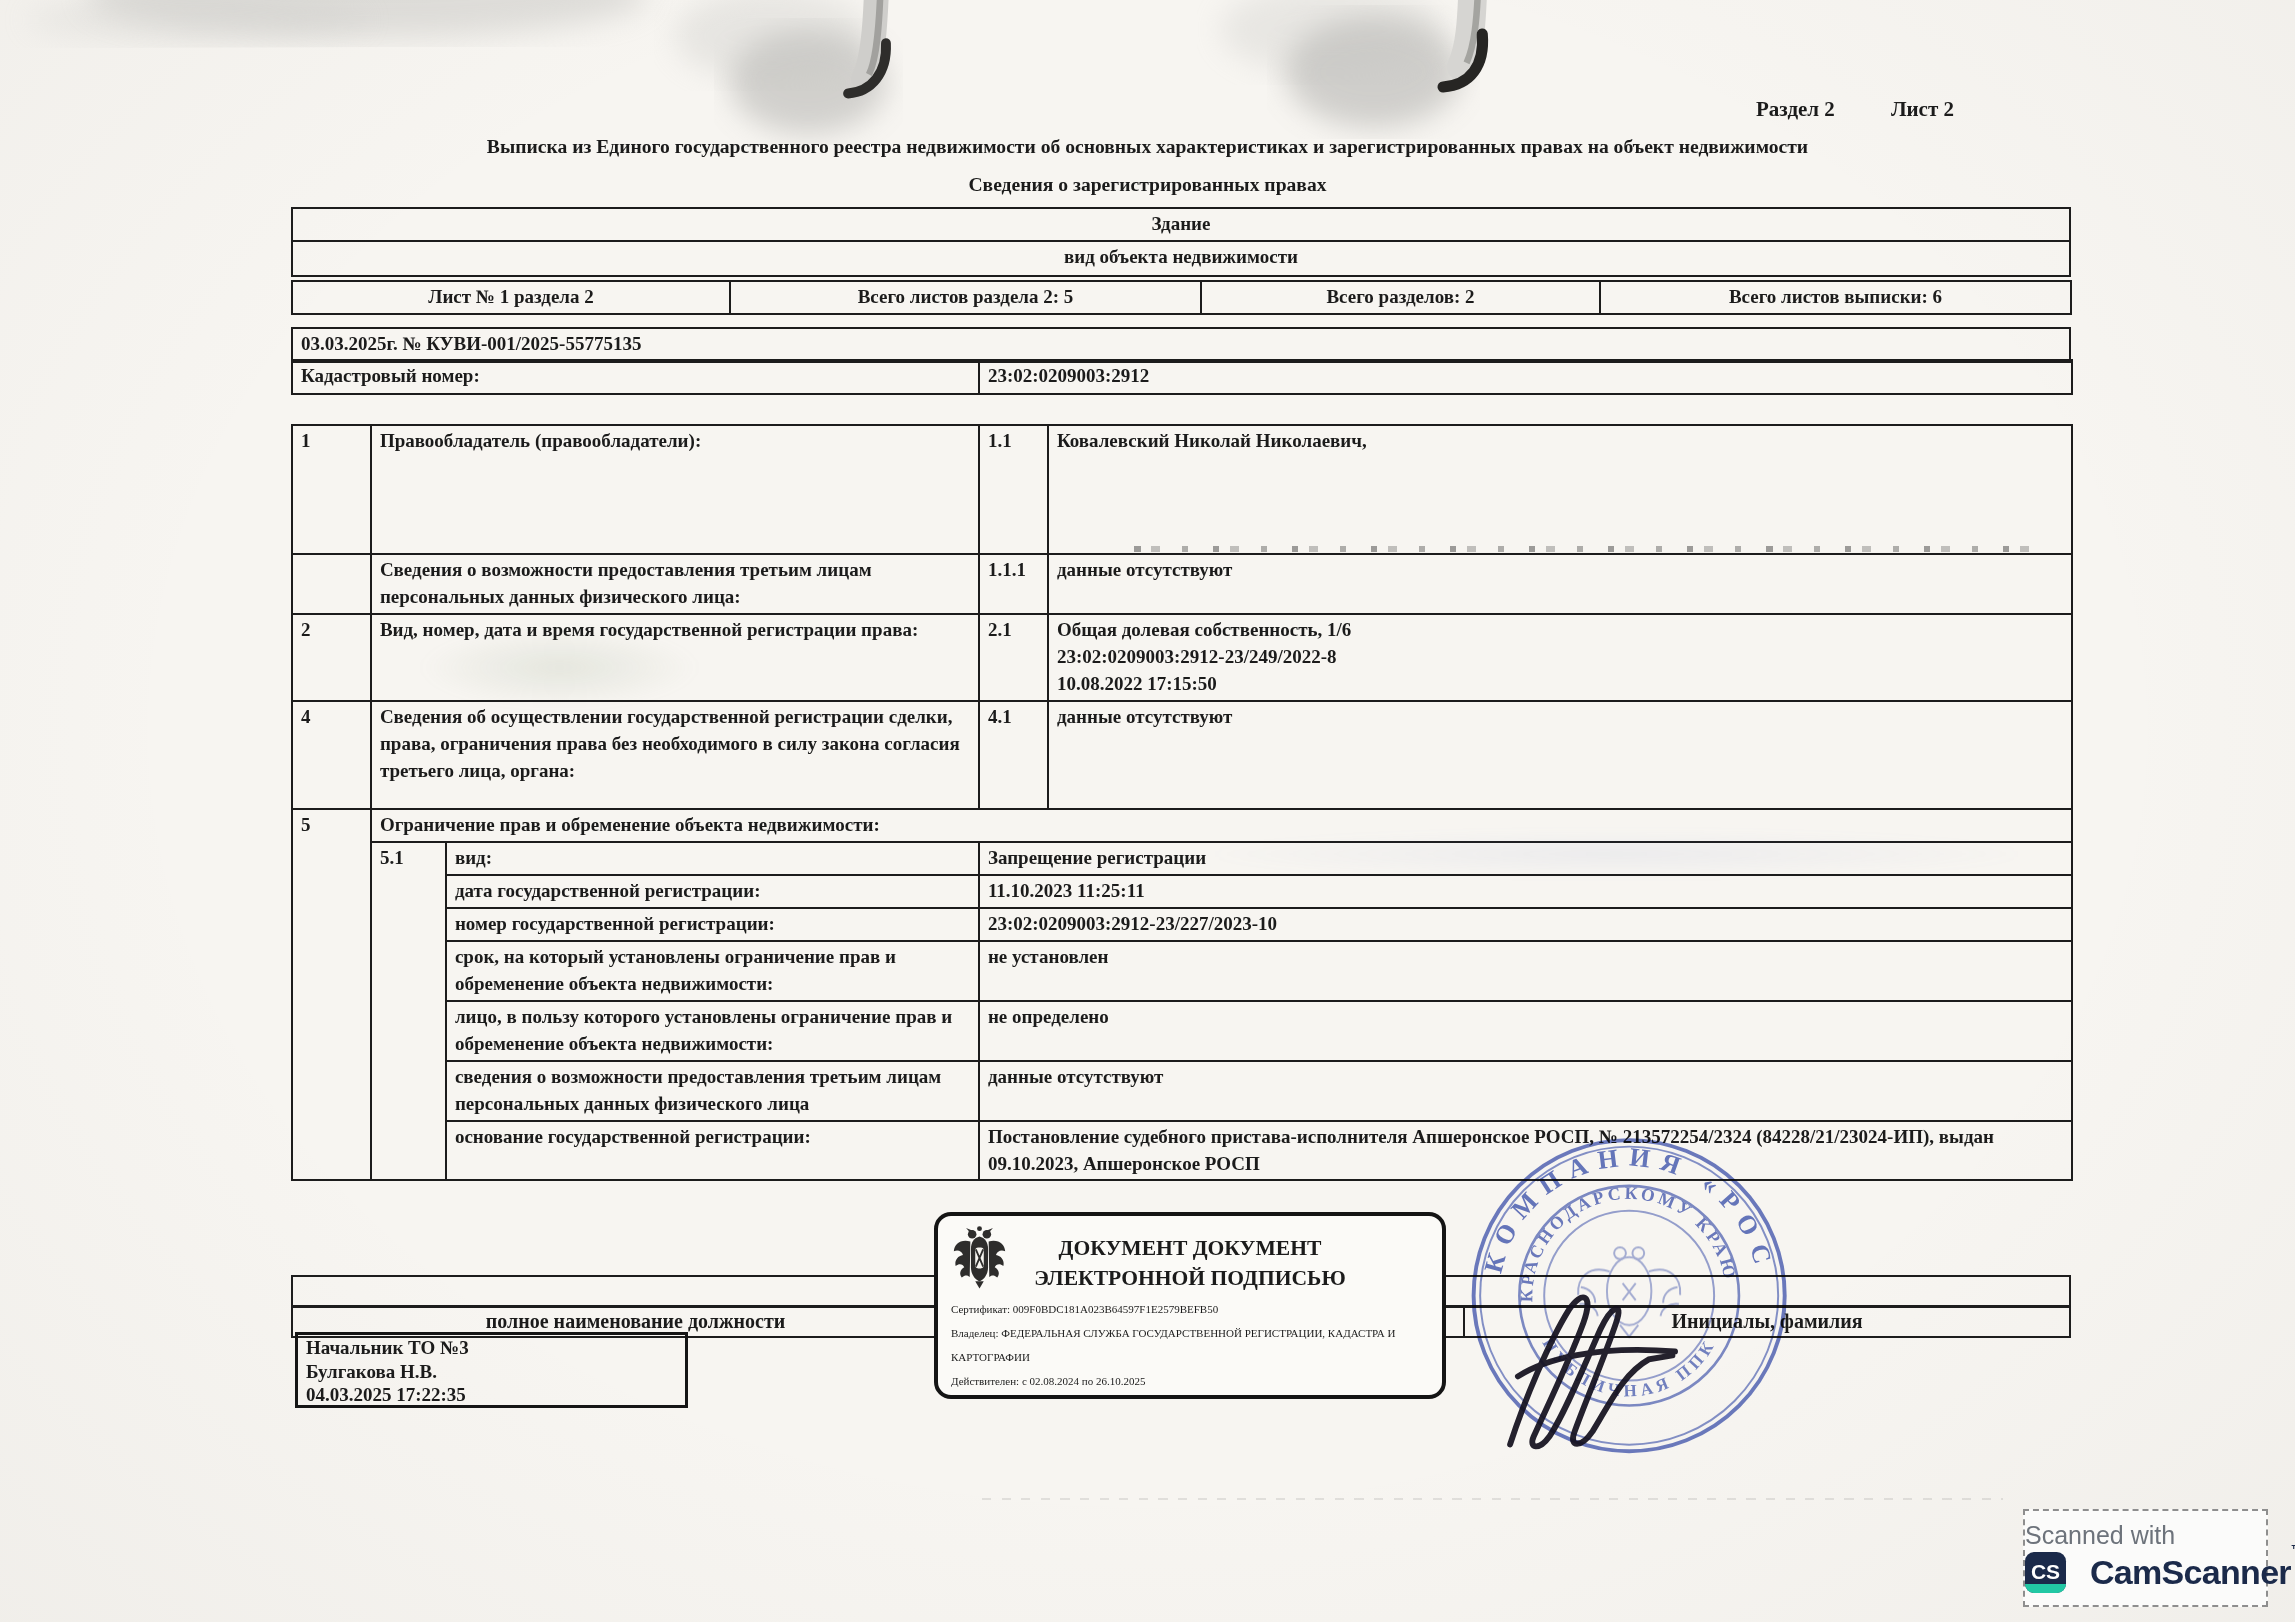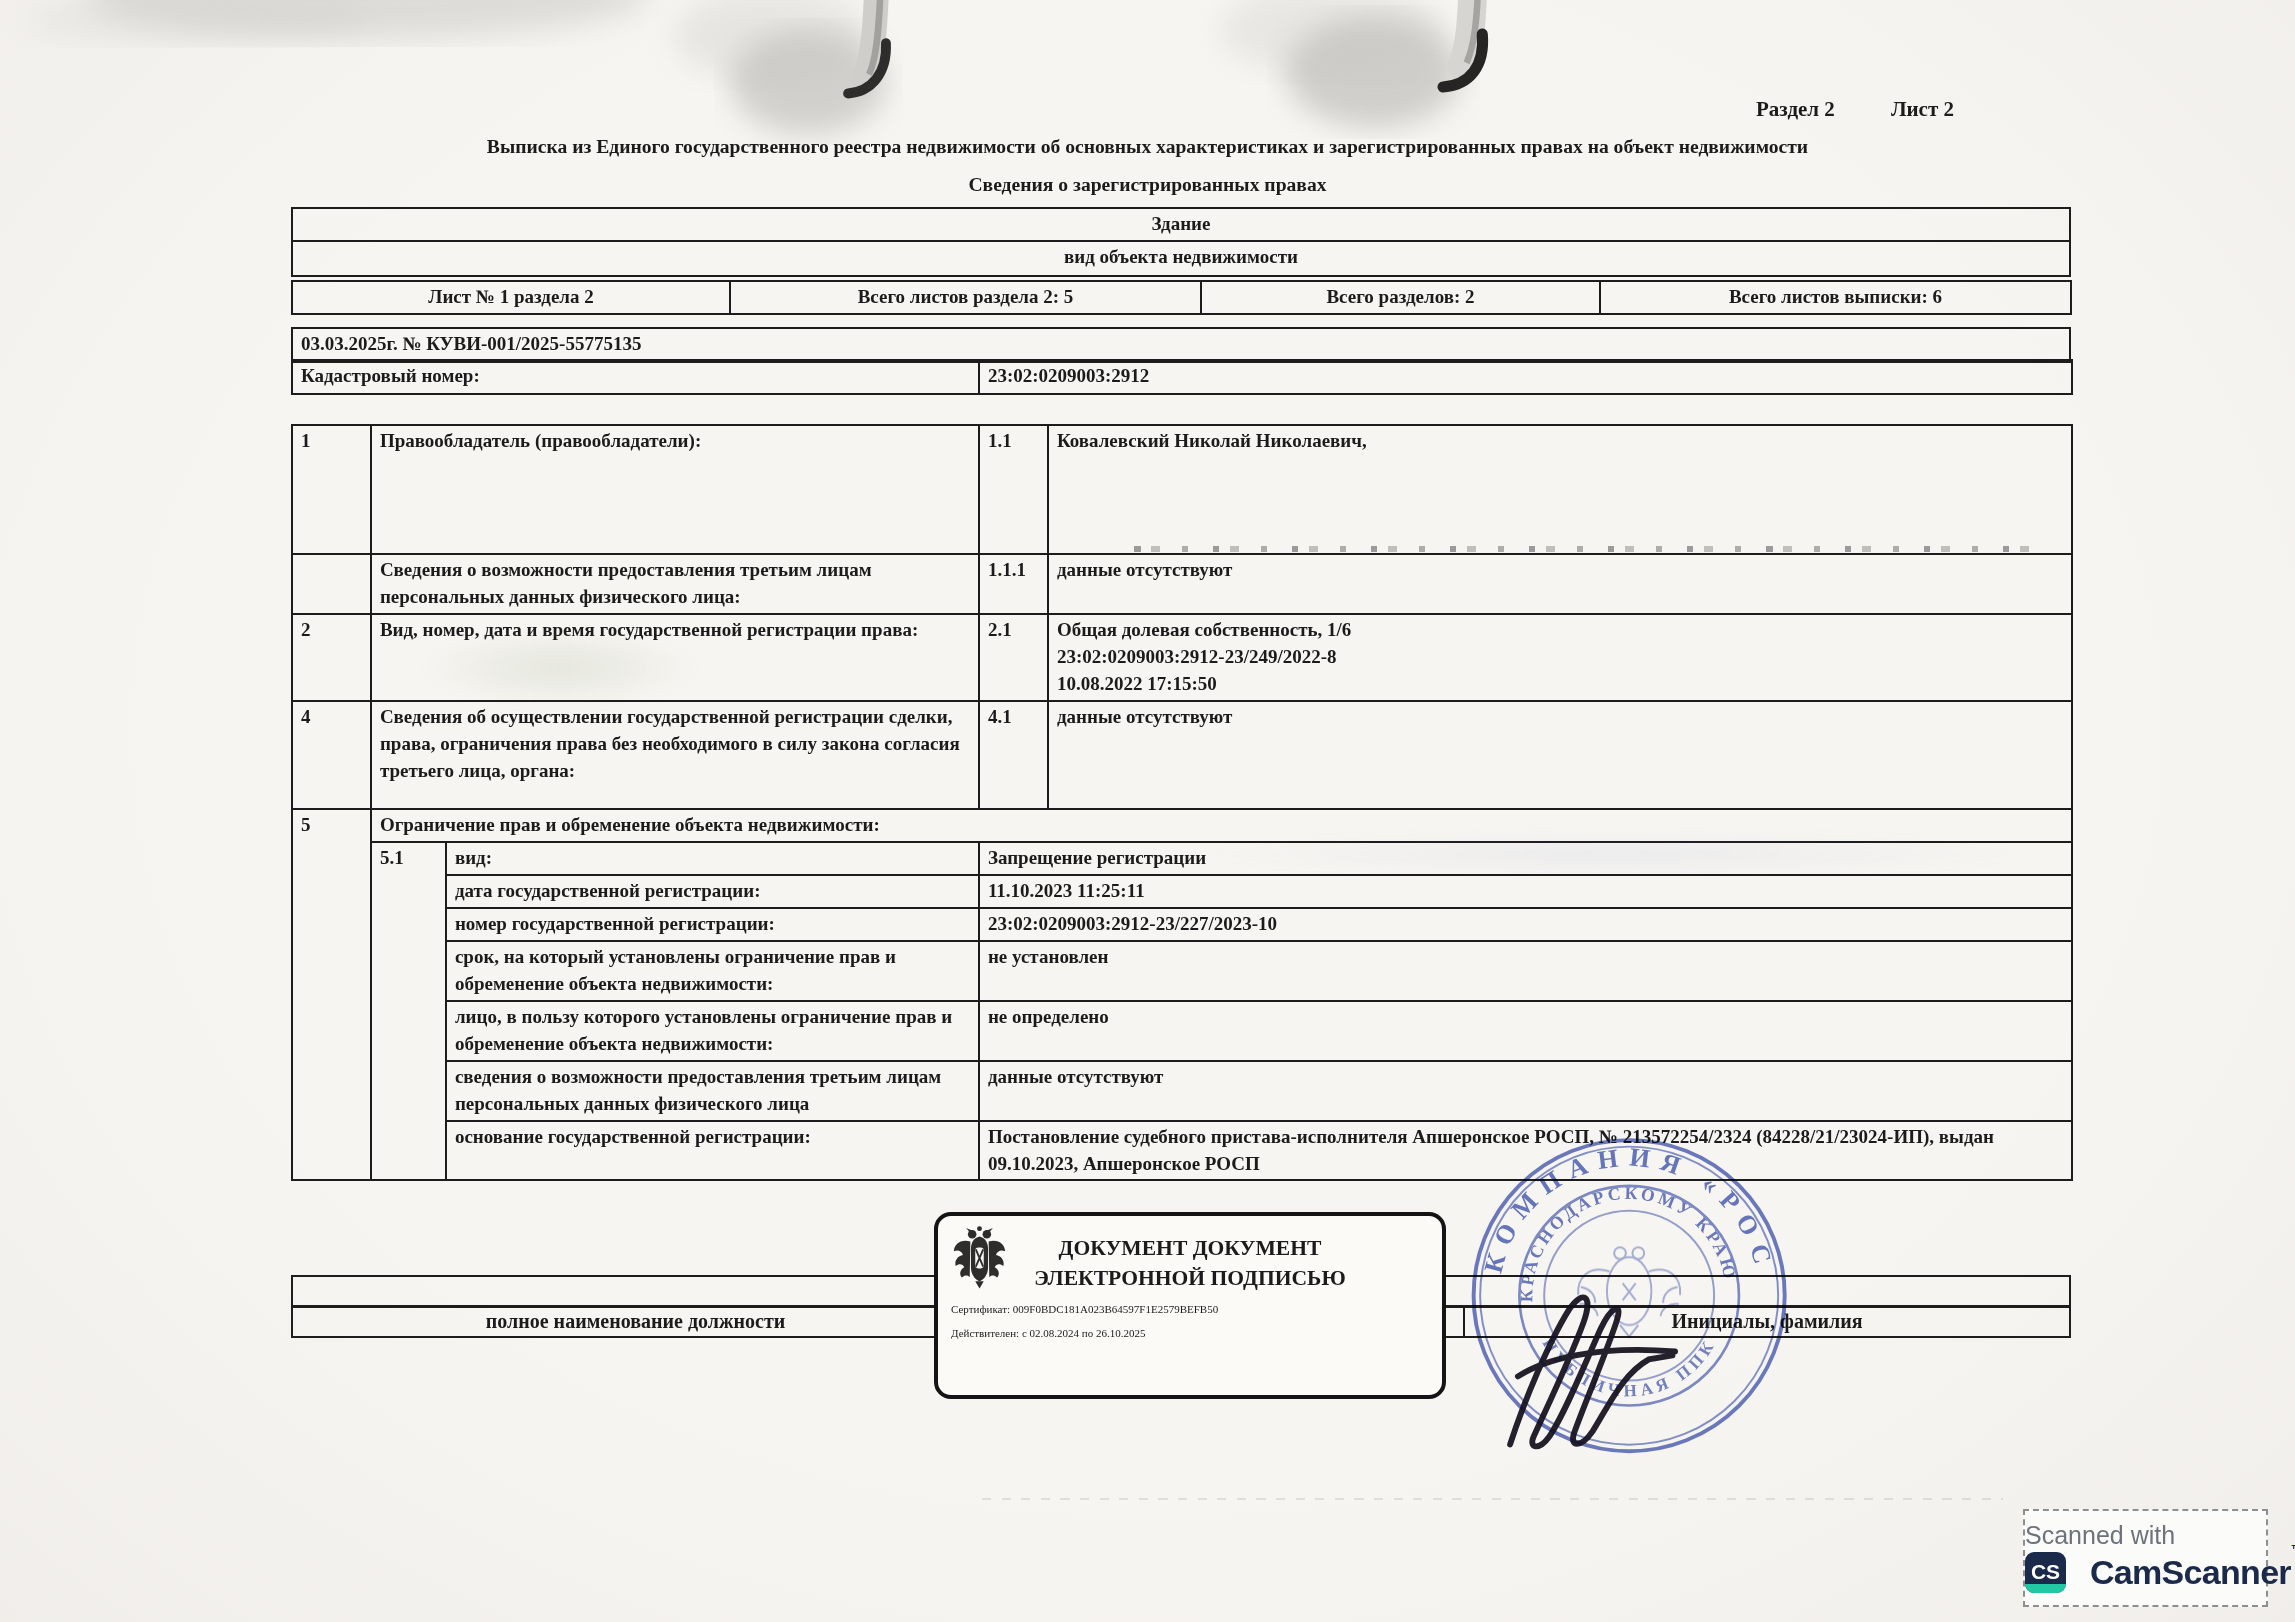--- a/index.html
+++ b/index.html
@@ -232,20 +232,25 @@
   <div class="smudge blue"></div>
   <div class="faint-line"></div>
 
   <div class="sig-bar row1"></div>
   <div class="sig-bar row2">
     <div class="cell c1">полное наименование должности</div>
     <div class="cell c2"></div>
     <div class="cell c3">Инициалы, фамилия</div>
   </div>
 
+  <div class="signer-box">
+    <div>Начальник ТО №3</div>
+    <div>Булгакова Н.В.</div>
+    <div>04.03.2025 17:22:35</div>
+  </div>
 
   <div class="esign-box">
     <svg class="esign-eagle" viewBox="0 0 90 110">
       <g fill="#2e2d2c">
         <circle cx="33" cy="16" r="7"></circle>
           <circle cx="57" cy="16" r="7"></circle>
         <path d="M33,10 L23,6 L31,15 Z"></path>
           <path d="M57,10 L67,6 L59,15 Z"></path>
         <circle cx="45" cy="7" r="4"></circle>
         <path d="M45,20 C36,22 31,30 31,40 L31,70 C31,82 38,91 45,93 C52,91 59,82 59,70 L59,40 C59,30 54,22 45,20 Z"></path>
@@ -255,20 +260,21 @@
       </g>
       <rect x="38" y="38" width="14" height="34" rx="5" fill="#f7f5f1"></rect>
       <path d="M39,41 L51,69 M51,41 L39,69" stroke="#2e2d2c" stroke-width="3"></path>
     </svg>
     <div class="esign-titles">
       <div>ДОКУМЕНТ ДОКУМЕНТ</div>
       <div>ЭЛЕКТРОННОЙ ПОДПИСЬЮ</div>
     </div>
     <div class="esign-small">
       <div>Сертификат: 009F0BDC181A023B64597F1E2579BEFB50</div>
+      <div>Владелец: ФЕДЕРАЛЬНАЯ СЛУЖБА ГОСУДАРСТВЕННОЙ РЕГИСТРАЦИИ, КАДАСТРА И КАРТОГРАФИИ</div>
       <div>Действителен: с 02.08.2024 по 26.10.2025</div>
     </div>
   </div>
 
   <svg class="stamp-svg" viewBox="0 0 560 545">
     <defs>
       <filter id="sblur">
           <feGaussianBlur stdDeviation="1.1"></feGaussianBlur>
         </filter>
       <path id="arcTop" d="M 70,262 A 198,198 0 0 1 466,262" fill="none"></path>

